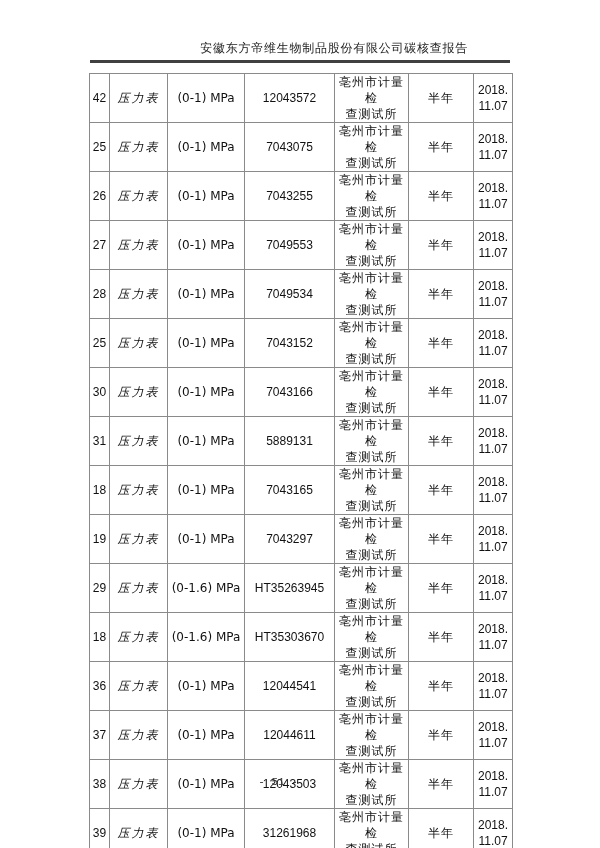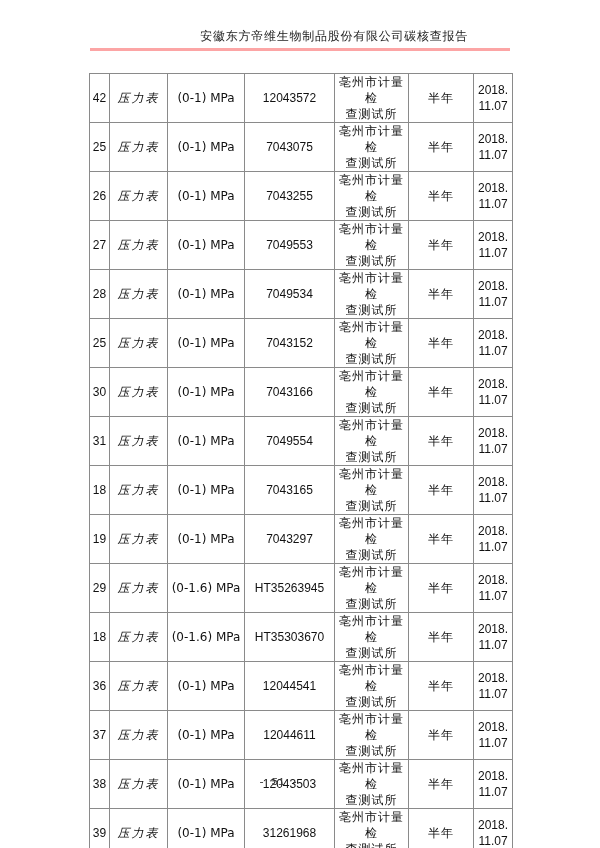--- a/index.html
+++ b/index.html
@@ -1,19 +1,19 @@
 <!DOCTYPE html>
 <html><head>
 <meta charset="utf-8">
 <style>
   html, body { margin: 0; padding: 0; background: #ffffff; }
   body { width: 600px; height: 848px; position: relative; overflow: hidden;
          font-family: "DejaVu Sans", "Liberation Sans", sans-serif; color: #111; }
-  .page-header { position: absolute; left: 90px; top: 24px; width: 420px; height: 24px;
-                 border-bottom: 3px solid #fca5a5; }
+  .page-header { position: absolute; left: 90px; top: 36px; width: 420px; height: 24px;
+                 border-bottom: 3px solid #404040; }
   .page-header-title { position: absolute; right: 42px; top: 4px; font-family: "DejaVu Serif", serif;
                        font-size: 12px; letter-spacing: 0.75px; color: #222; white-space: nowrap; }
   table.equip { position: absolute; left: 89px; top: 73px; border-collapse: collapse;
                 table-layout: fixed; width: 422px; }
   table.equip td { border: 1px solid #8a8a8a; padding: 0; text-align: center; vertical-align: middle;
                    font-size: 12px; line-height: 16px; overflow: hidden; }
   td.c-no { width: 19px; font-family: "Liberation Sans", sans-serif; font-size: 12.5px; text-align: left; padding-left: 1px; }
   td.c-name { width: 57px; font-family: "DejaVu Serif", serif; letter-spacing: 2px; font-size: 11px; font-style: italic; }
   td.c-range { width: 76px; font-family: "DejaVu Sans", sans-serif; font-size: 11.5px; }
   td.c-serial { width: 89px; font-family: "Liberation Sans", sans-serif; font-size: 12.5px; }
@@ -154,21 +154,21 @@
           <span class="date-y">2018.</span>
           <span class="date-md">11.07</span>
         </td>
       </tr>
       <tr class="r-std">
         <td class="c-no">31</td>
         <td class="c-name">压力表</td>
         <td class="c-range">
           <span class="range-l1">(0-1) MPa</span>
         </td>
-        <td class="c-serial">7049554</td>
+        <td class="c-serial">5889131</td>
         <td class="c-org">
           <span class="org-l1">亳州市计量检</span>
           <span class="org-l2">查测试所</span>
         </td>
         <td class="c-cycle">半年</td>
         <td class="c-date">
           <span class="date-y">2018.</span>
           <span class="date-md">11.07</span>
         </td>
       </tr>

